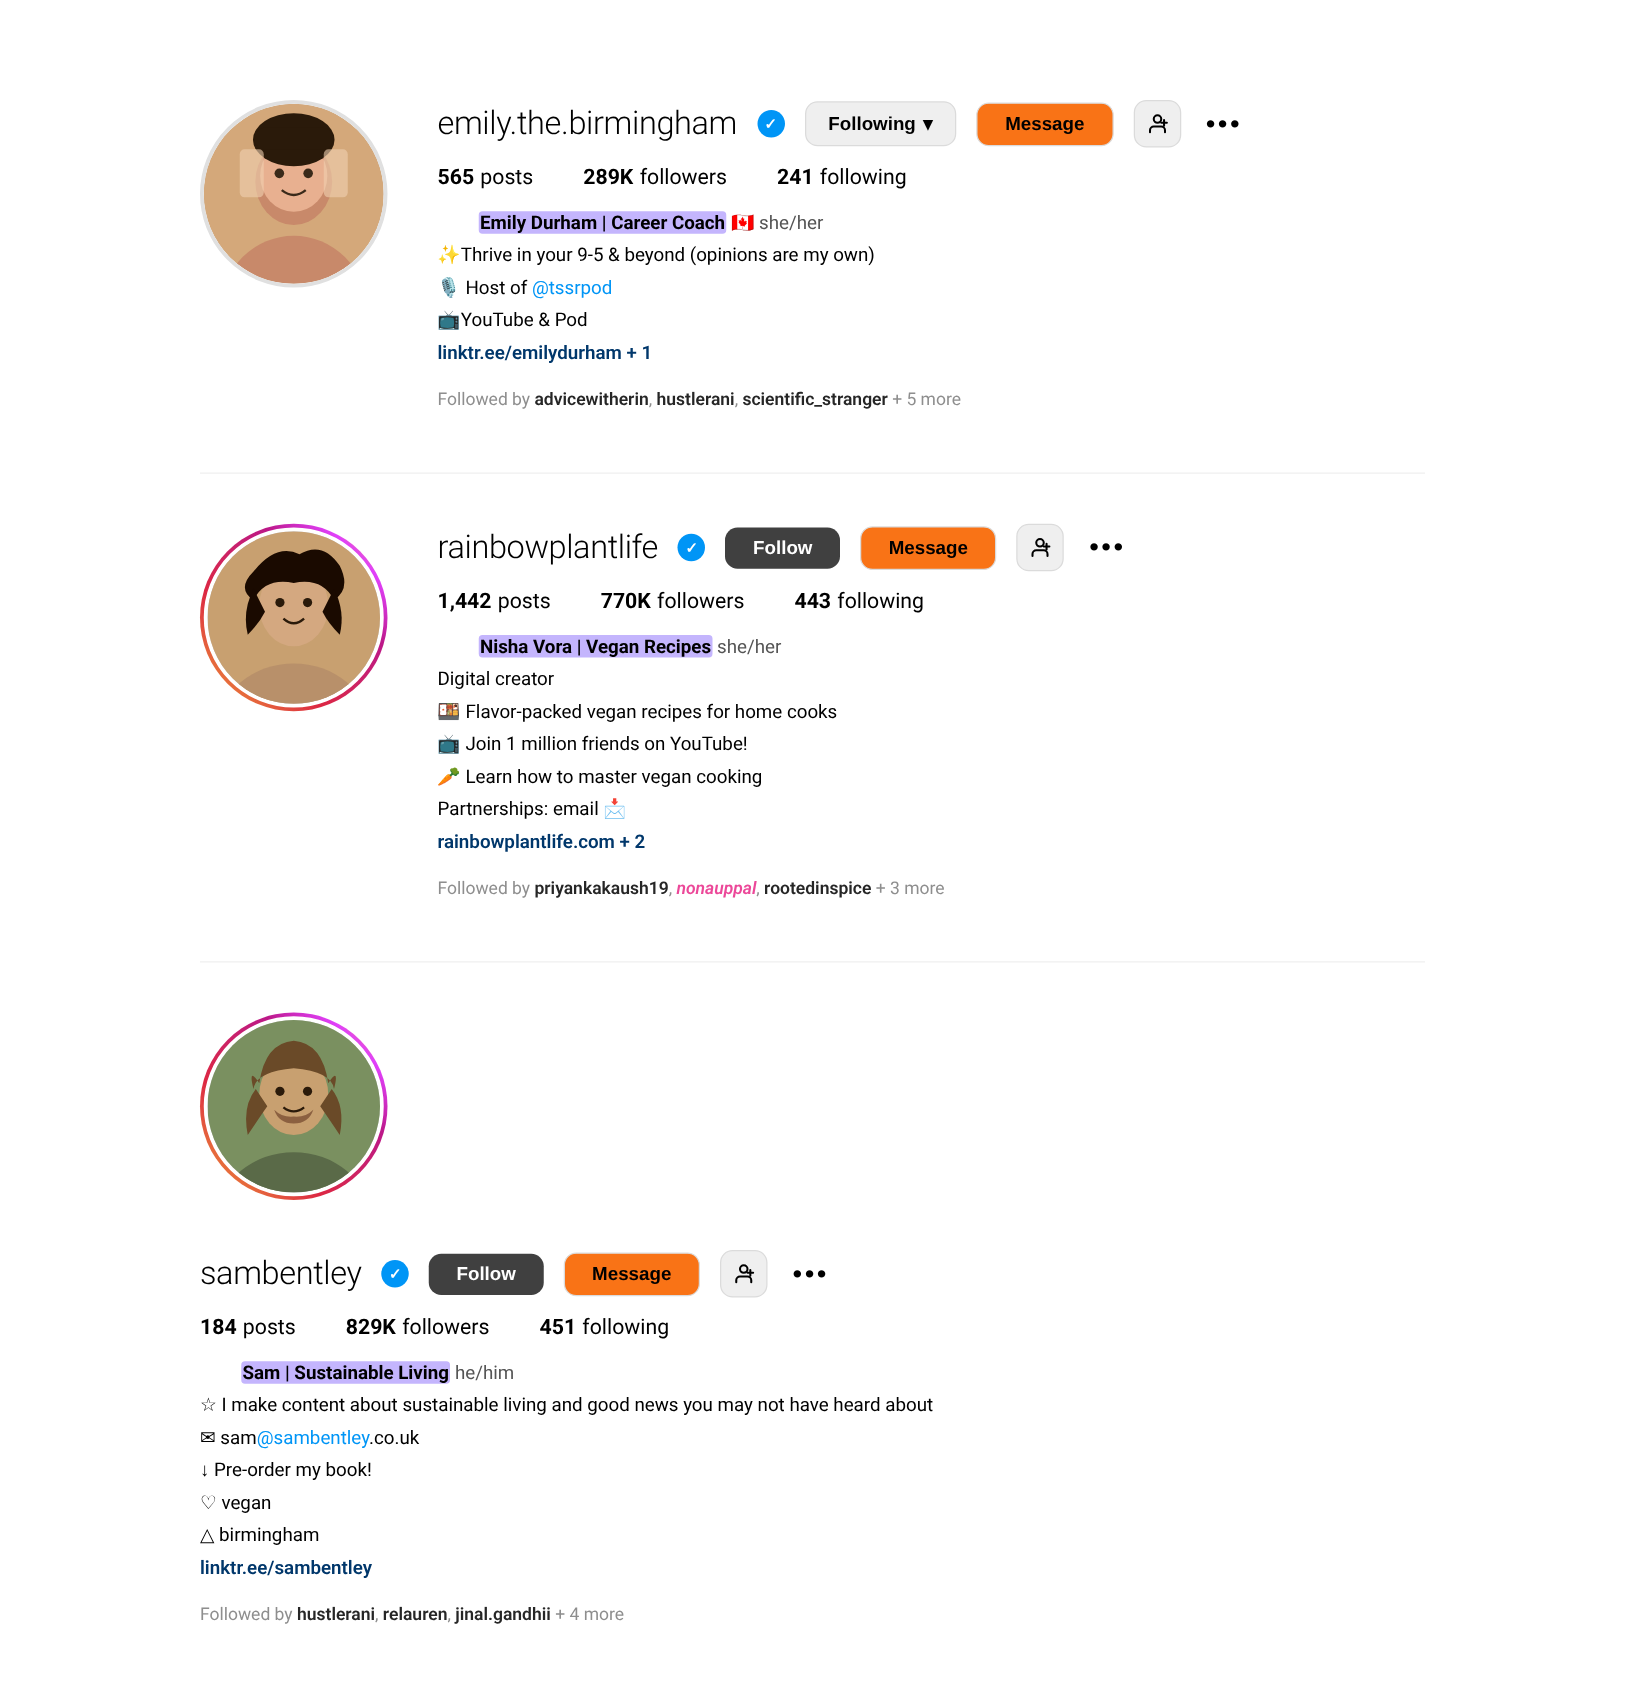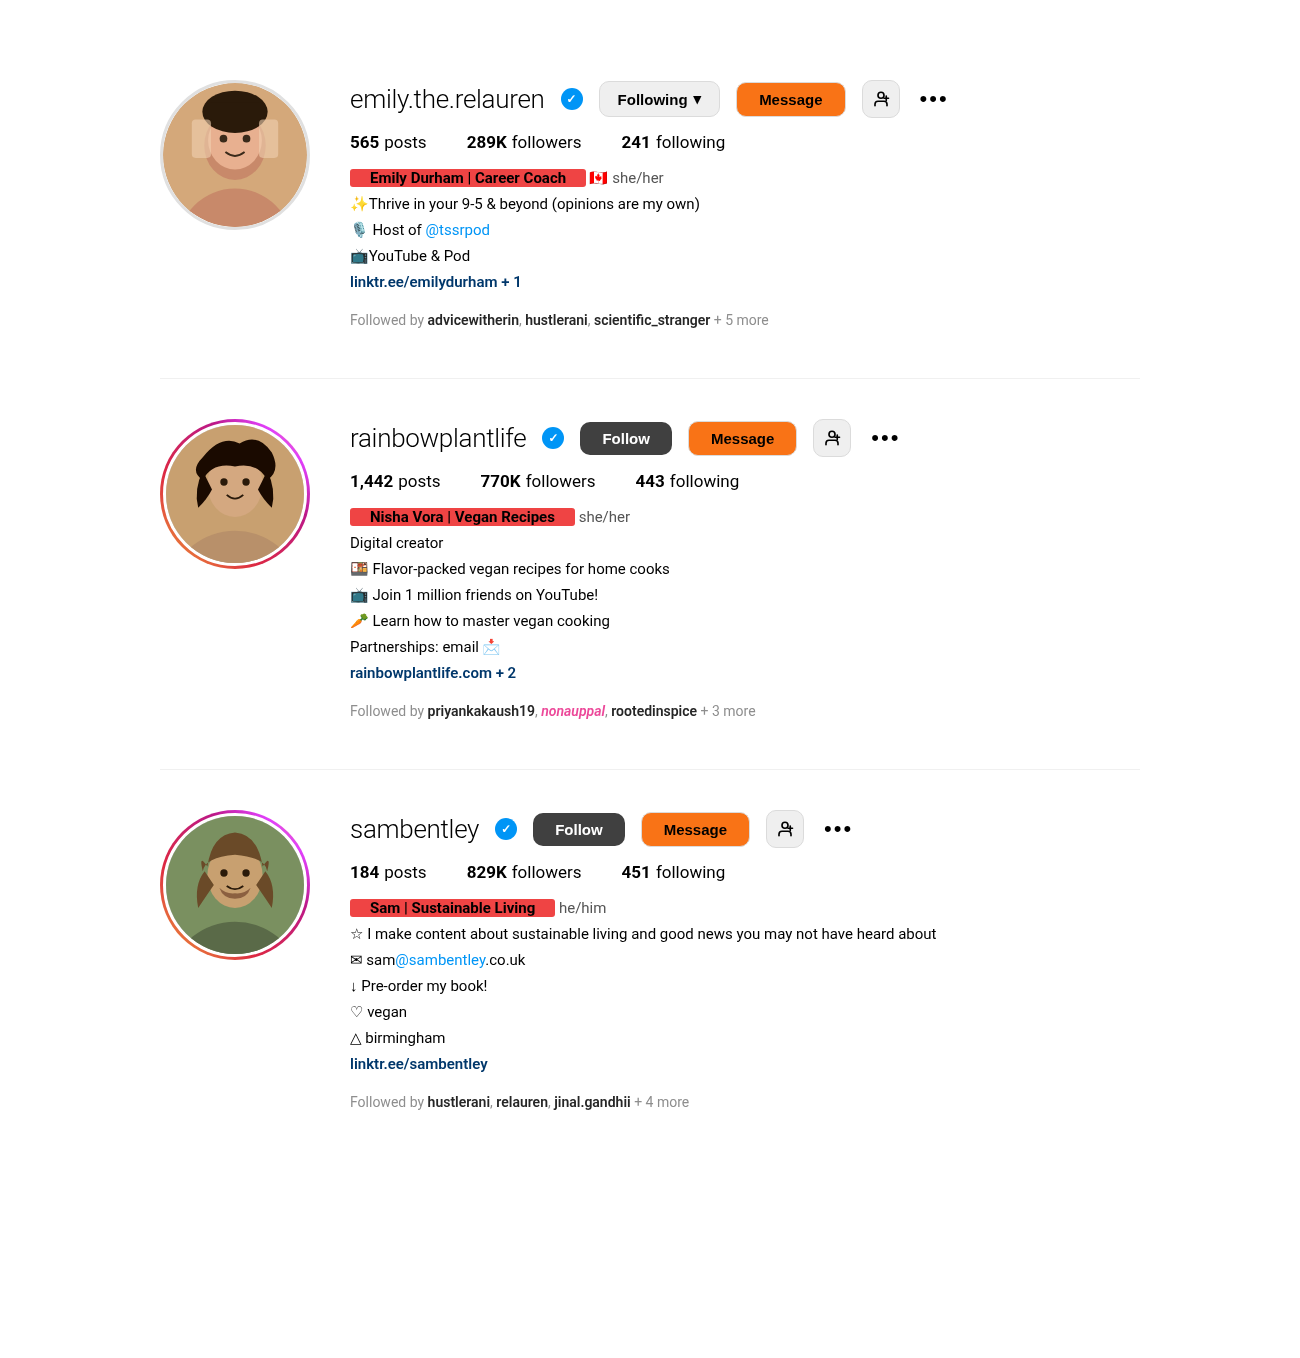--- a/index.html
+++ b/index.html
@@ -21,20 +21,21 @@
       display: flex;
       flex-direction: row;
       align-items: flex-start;
       padding: 40px 0 50px 0;
       border-bottom: 1px solid #f0f0f0;
       gap: 40px;
     }
 
     .profile-card:last-child {
       border-bottom: none;
+      flex-direction: column;
     }
 
     
     .avatar-wrapper {
       flex-shrink: 0;
       width: 150px;
       height: 150px;
       border-radius: 50%;
       overflow: hidden;
       position: relative;
@@ -194,24 +195,25 @@
     .profile-bio {
       display: flex;
       flex-direction: column;
       gap: 2px;
       font-size: 15px;
       line-height: 1.6;
     }
 
     .bio-name {
       font-weight: 700;
-      background: #ef4444;
+      background: #c4b5fd;
       display: inline;
-      padding: 0 20px;
+      padding: 0 1px;
       border-radius: 3px;
+      margin-left: 33px;
     }
 
     .bio-pronoun {
       font-weight: 400;
       color: #555;
       text-align: center;
     }
 
     .bio-line {
       color: #000;
@@ -258,21 +260,21 @@
     <circle cx="87" cy="58" r="4" fill="#3a2a1a"></circle>
     <path d="M65 72 Q75 80 85 72" stroke="#3a2a1a" stroke-width="2" fill="none"></path>
     <ellipse cx="75" cy="30" rx="34" ry="22" fill="#2a1a0a"></ellipse>
     <rect x="42" y="20" width="66" height="18" rx="9" fill="#2a1a0a"></rect>
     <rect x="30" y="38" width="20" height="40" rx="4" fill="#f0d0b0" opacity="0.6"></rect>
     <rect x="100" y="38" width="20" height="40" rx="4" fill="#f0d0b0" opacity="0.6"></rect>
   </svg></div>
       </div>
       <div class="profile-info">
         <div class="profile-header">
-          <span class="username">emily.the.relauren</span>
+          <span class="username">emily.the.birmingham</span>
           <span class="verified-badge">✓</span>
           <button class="btn-following">
             <span>Following</span>
             <span>▾</span>
           </button>
           <button class="btn-message">Message</button>
           <button class="btn-add-person">
             <svg width="18" height="18" viewBox="0 0 24 24" fill="none" stroke="currentColor" stroke-width="2.2" stroke-linecap="round" stroke-linejoin="round">
               <path d="M20 21v-2a4 4 0 0 0-4-4H8a4 4 0 0 0-4 4v2"></path>
               <circle cx="12" cy="7" r="4"></circle>

